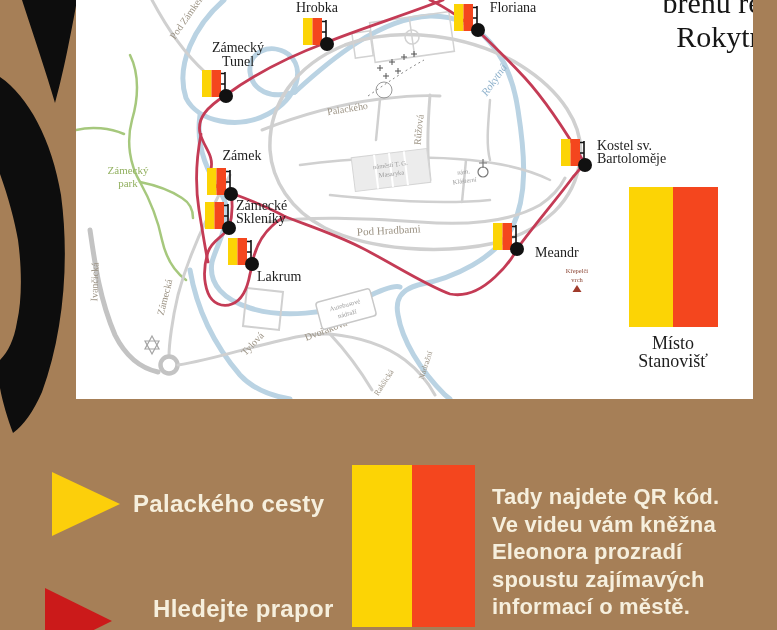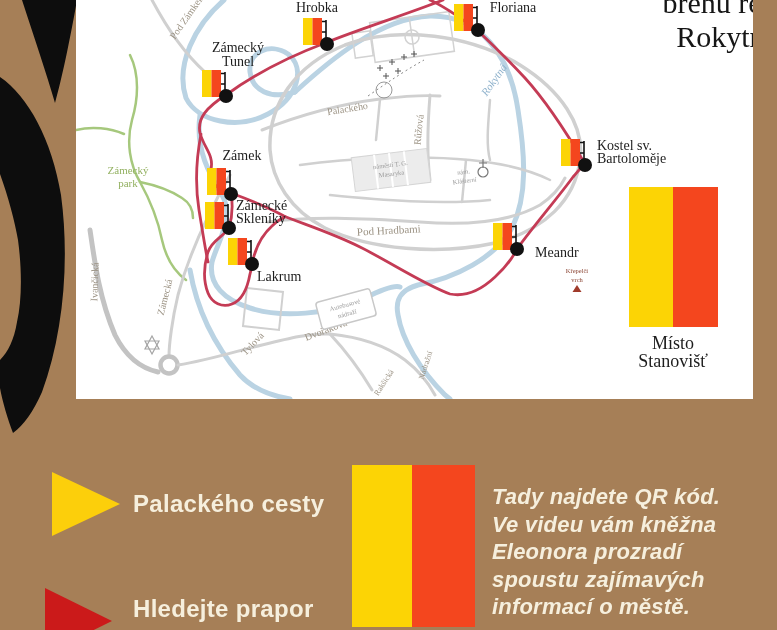--- a/index.html
+++ b/index.html
@@ -42,30 +42,30 @@
   .tri-red{
     left:45px;top:588px;
     border-top:33px solid transparent;border-bottom:33px solid transparent;
     border-left:67px solid #cb1a1a;
   }
   .legend-label{
     position:absolute;left:133px;color:#f6efdd;
     font-size:24px;font-weight:bold;letter-spacing:.3px;
   }
   .legend-label.row1{top:490px;}
-  .legend-label.row2{top:595px;}
+  .legend-label.row2{top:595px;margin-left:20px;}
   .big-flag{
     position:absolute;left:352px;top:465px;width:123px;height:162px;display:flex;
   }
   .big-flag .half-y{width:60px;background:#fcd405;}
   .big-flag .half-o{width:63px;background:#f4461e;}
   .qr-text{
     position:absolute;left:492px;top:483px;width:285px;
     color:#f6efdd;font-size:22px;line-height:27.5px;font-weight:bold;
-    white-space:pre-line;letter-spacing:.2px;font-style:italic;
+    white-space:pre-line;letter-spacing:.2px;
   }
 </style>
 </head>
 <body>
 
 <svg class="ornament" viewBox="0 0 90 440">
   <path fill="#0d0d0d" d="M 22,0 C 35,40 47,75 55,103 C 62,78 70,40 77,0 Z"></path>
   <path fill="#0d0d0d" d="M 0,77 C 28,96 52,140 61,195 C 70,262 63,335 42,392 C 33,412 24,425 13,433
            C 8,420 2,400 0,388 L 0,360 C 8,352 14,340 17,322 C 22,300 22,270 18,240
            C 15,222 8,196 0,174 Z"></path>

